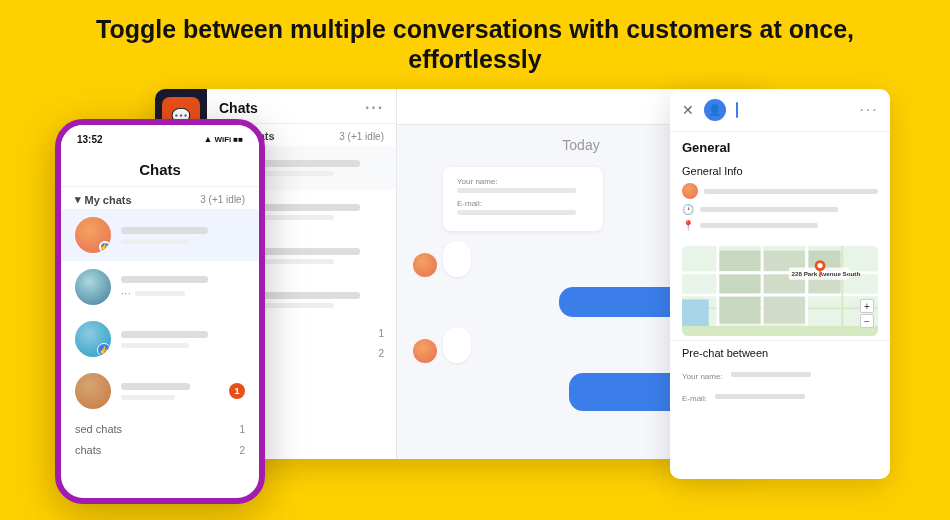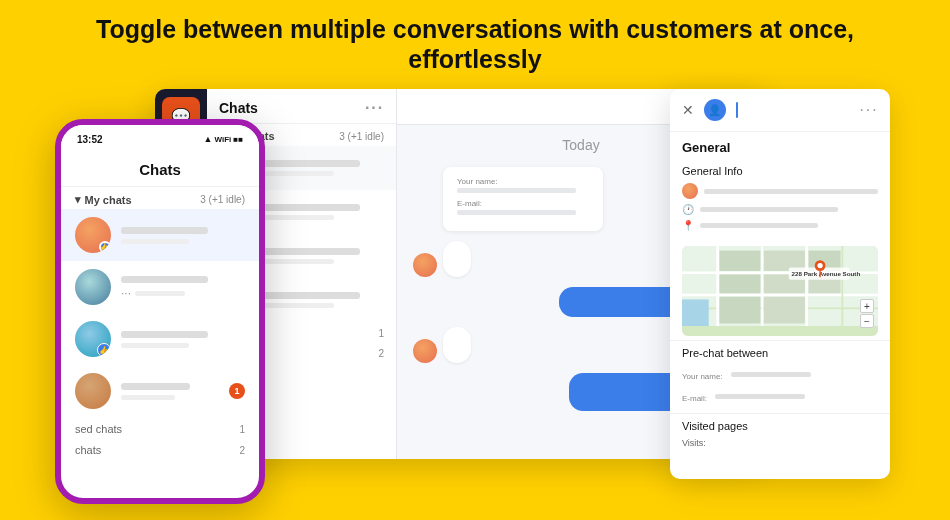--- a/index.html
+++ b/index.html
@@ -781,26 +781,20 @@
       <div class="pre-chat-row">
         <span class="pre-chat-label">Your name:</span>
         <span class="pre-chat-val-bar"></span>
       </div>
       <div class="pre-chat-row">
         <span class="pre-chat-label">E-mail:</span>
         <span class="pre-chat-val-bar" style="width:90px;"></span>
       </div>
     </div>
 
-    <div class="visited-section">
-      <div class="section-title">Visited pages</div>
-      <div class="visits-row">
-        <span>Visits:</span>
-      </div>
-    </div>
   </div>
 
   <div class="mobile-mockup">
 
     <div class="mobile-status-bar">
       <span>13:52</span>
       <div class="mobile-signal">
         <span>▲</span>
         <span style="font-size:8px;">WiFi</span>
         <span style="font-size:8px;">■■</span>

